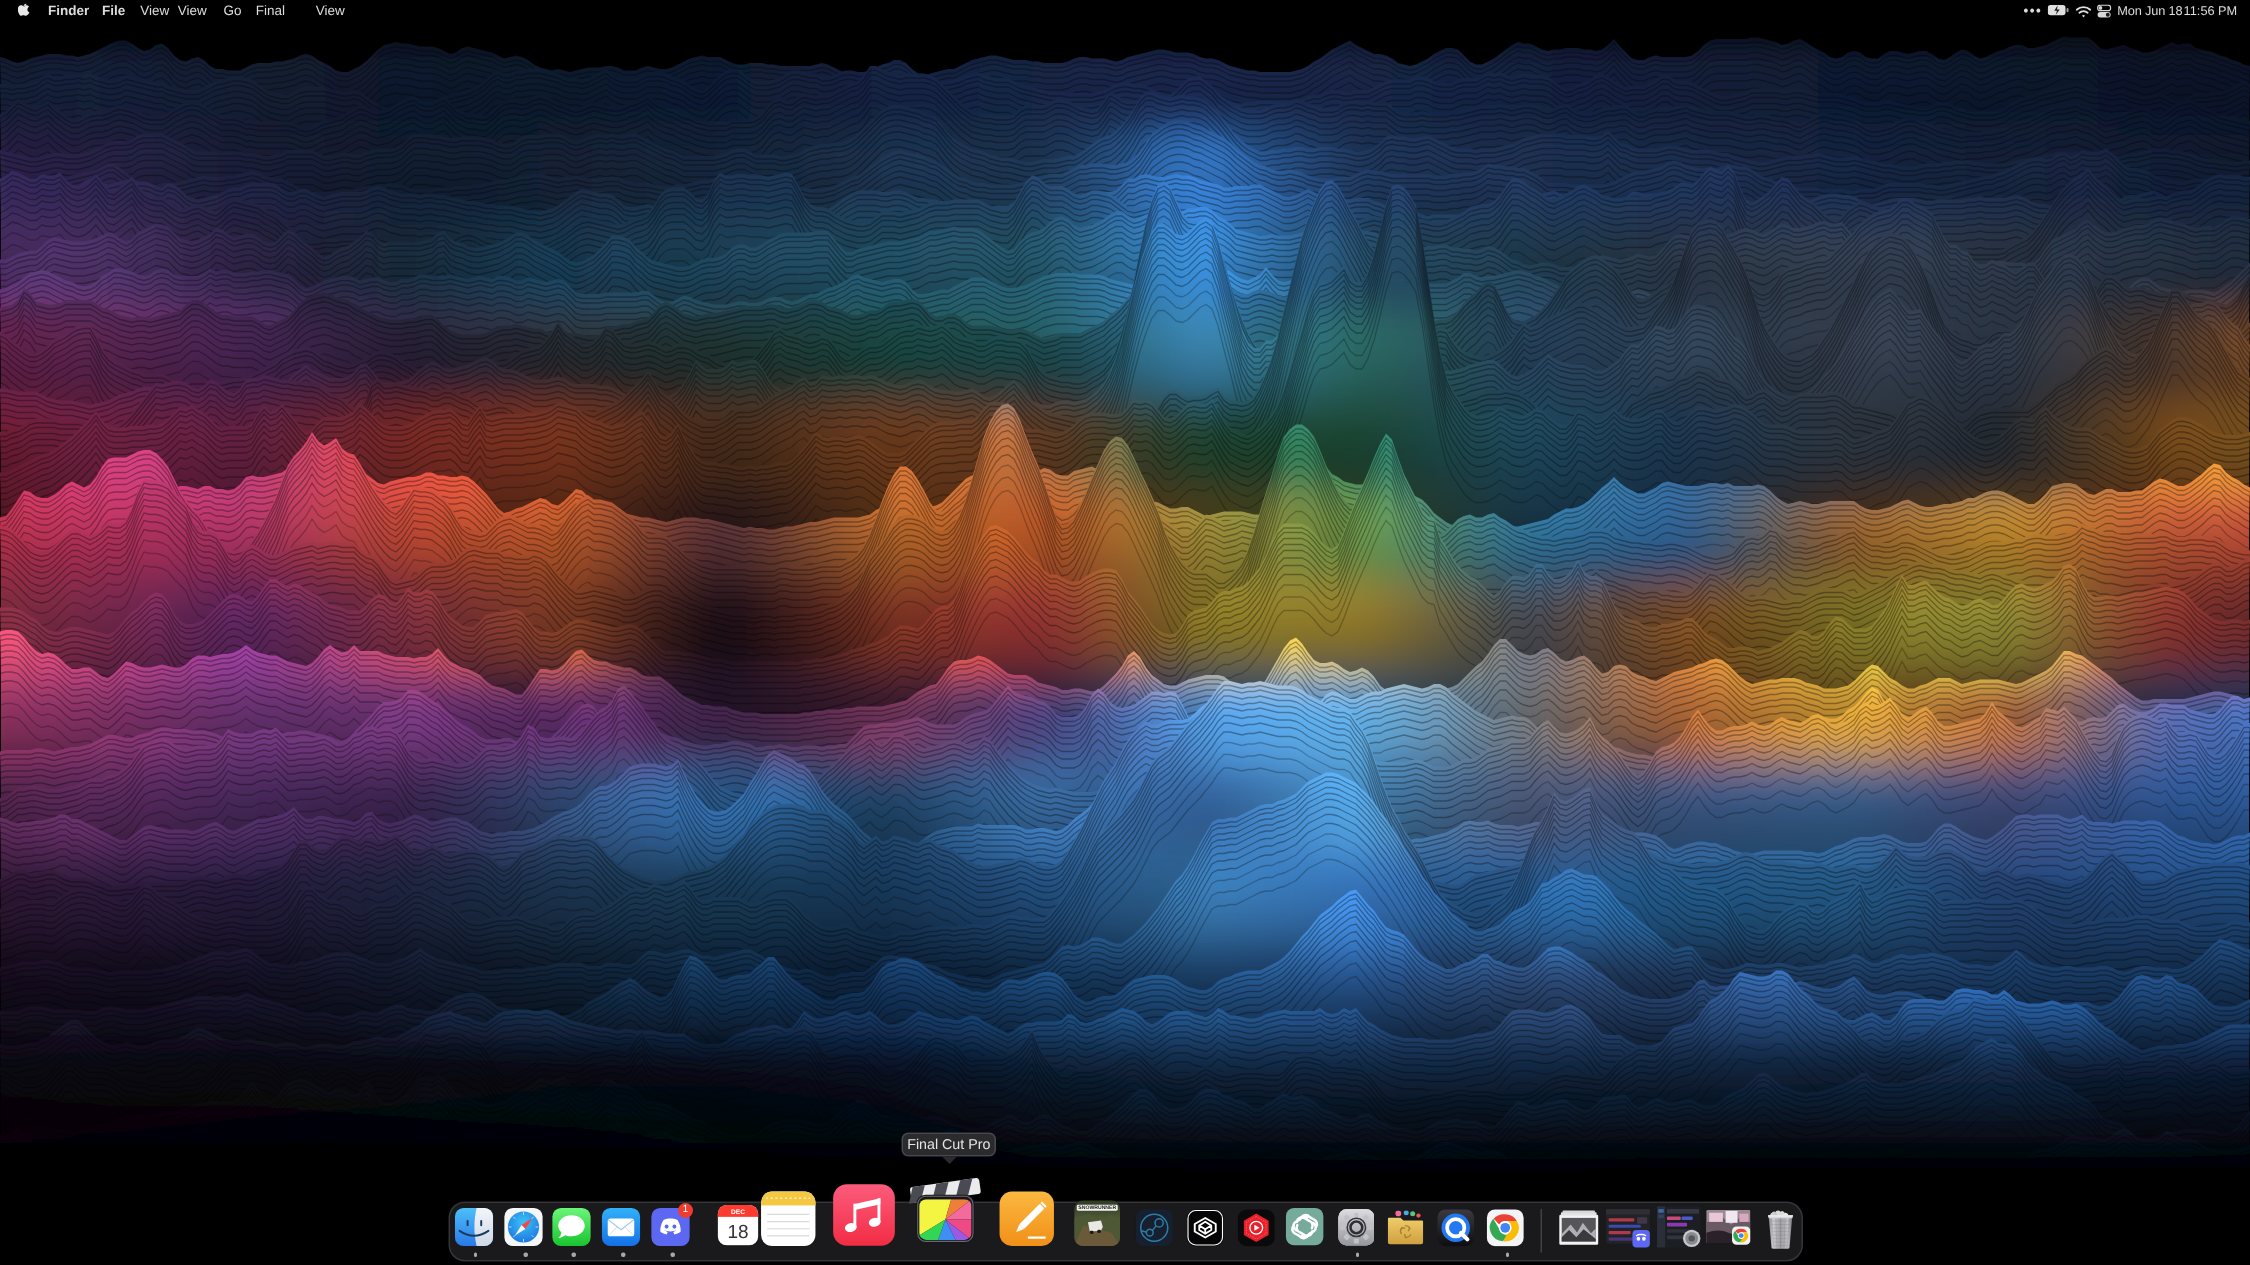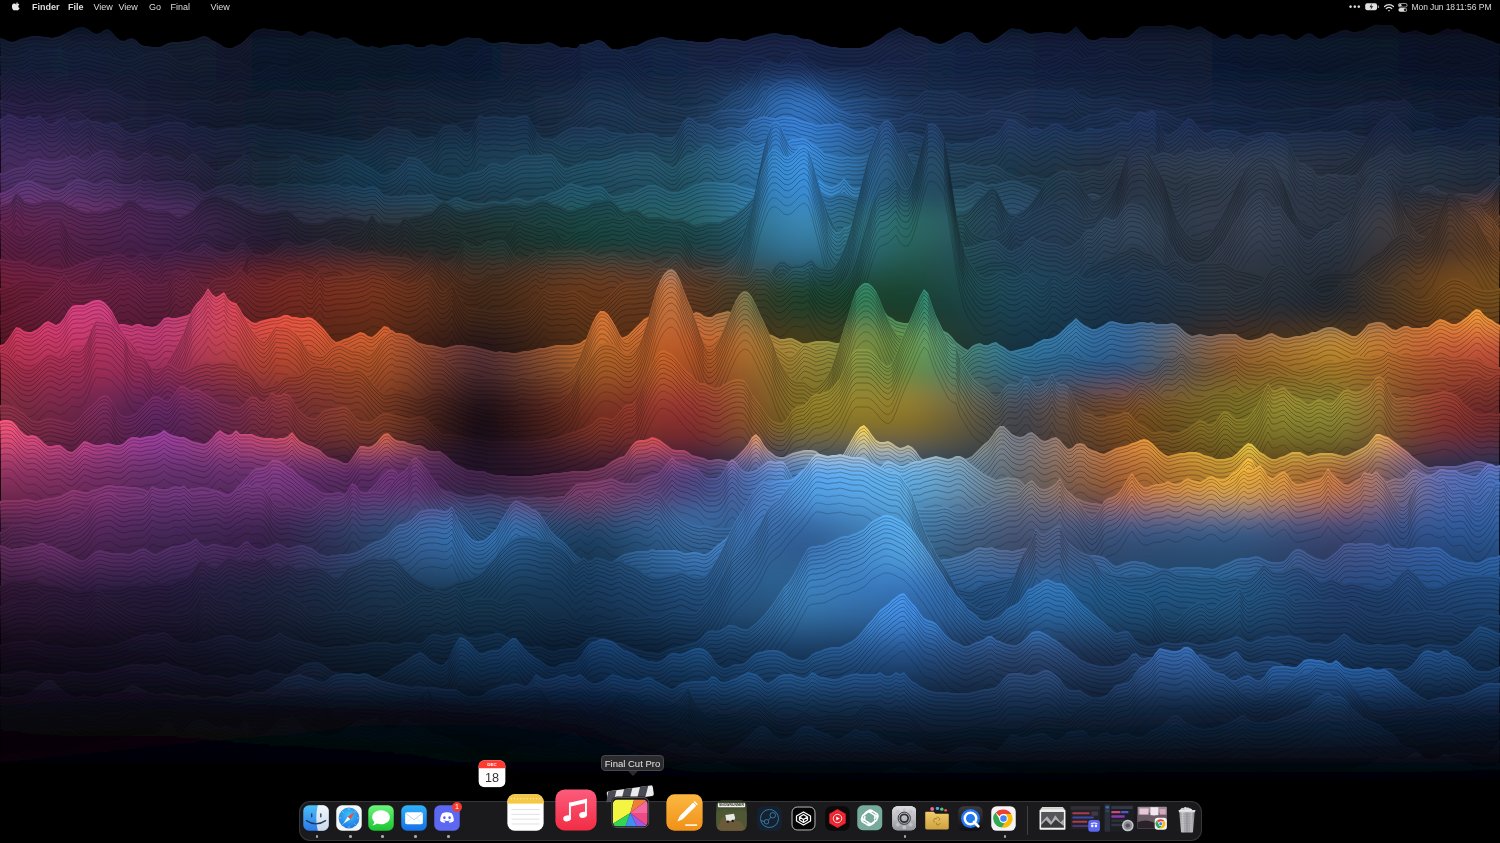--- a/index.html
+++ b/index.html
@@ -995,21 +995,21 @@
     </svg>
   </div>
 <div class="ic" style="left:434px;top:804.5px;width:26px;height:26px">
     <svg viewBox="0 0 100 100">
 <rect x="1" y="1" width="98" height="98" rx="22" fill="#5c68f2"></rect>
 <path d="M32,32 C38,29 44,28 50,28 C56,28 62,29 68,32 C74,41 77,52 76,62 C71,66 65,68 60,69 L57,63 C61,62 64,60 66,58 C56,63 44,63 34,58 C36,60 39,62 43,63 L40,69 C35,68 29,66 24,62 C23,52 26,41 32,32 Z" fill="#ffffff"></path>
 <ellipse cx="40" cy="49" rx="5" ry="5.5" fill="#5c68f2"></ellipse>
 <ellipse cx="60" cy="49" rx="5" ry="5.5" fill="#5c68f2"></ellipse>
     </svg>
   </div>
-<div class="ic" style="left:468px;top:760px;width:48px;height:27.5px">
+<div class="ic" style="left:468px;top:803.0px;width:48px;height:27.5px">
     <svg viewBox="0 0 100 100">
 <defs>
         <clipPath id="calc5">
           <rect x="1" y="1" width="98" height="98" rx="22"></rect>
         </clipPath>
       </defs>
 <g clip-path="url(#calc5)">
         <rect width="100" height="100" fill="#ffffff"></rect>
 <rect x="0" y="0" width="100" height="30" fill="#ff3b30"></rect>
 <text x="50" y="22" font-size="16" font-weight="bold" fill="#ffffff" text-anchor="middle" font-family="Liberation Sans">DEC</text>

